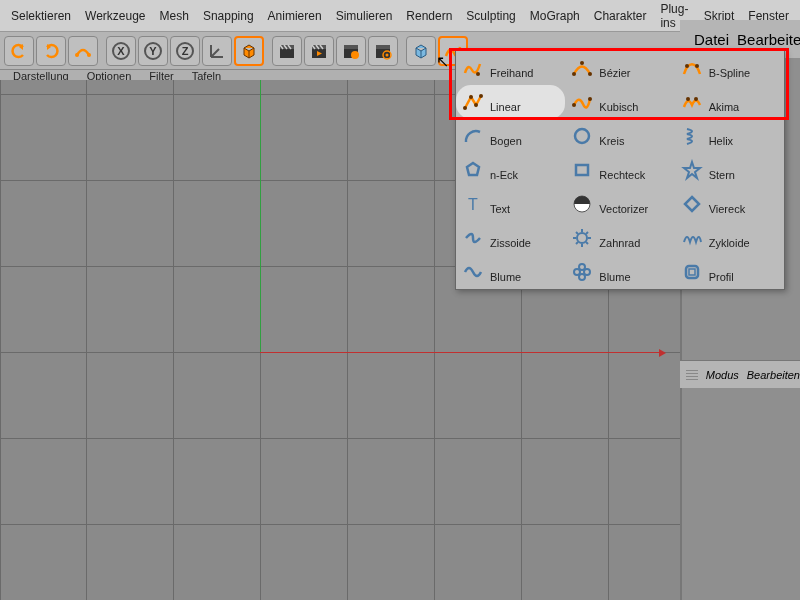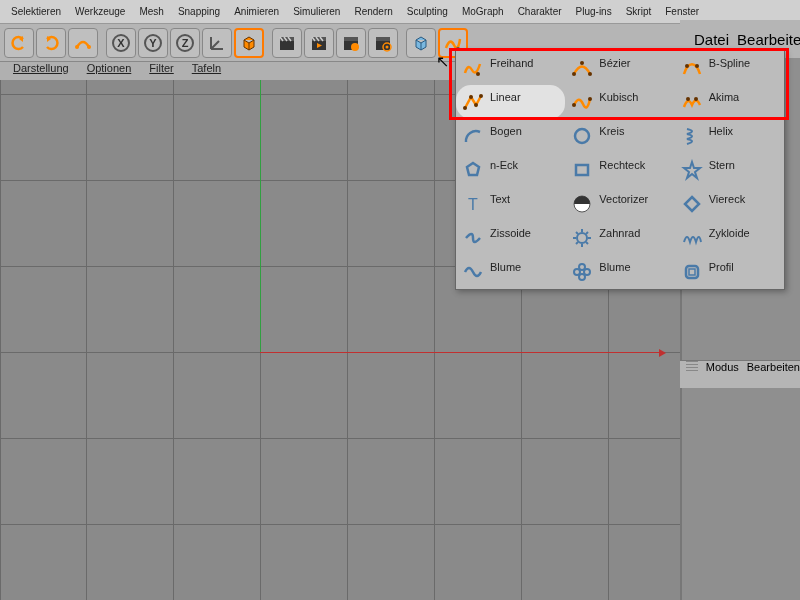--- a/index.html
+++ b/index.html
@@ -1,44 +1,44 @@
 <!DOCTYPE html>
 <html><head>
 <meta charset="utf-8">
 <style>
   * { box-sizing: border-box; margin: 0; padding: 0; font-family: Arial, sans-serif; }
   body { background: #8a8a8a; width: 800px; height: 600px; overflow: hidden; position: relative; }
   
-  .menubar { background: #d0d0d0; height: 24px; display: flex; align-items: center; padding: 0 4px; font-size: 10px; color: #222; border-bottom: 1px solid #999; }
+  .menubar { background: #d0d0d0; height: 32px; display: flex; align-items: center; padding: 0 4px; font-size: 12px; color: #222; border-bottom: 1px solid #999; }
   .menubar .item { padding: 0 7px; cursor: default; }
   
   .toolbar { background: #b5b5b5; height: 38px; display: flex; align-items: center; padding: 0 4px; border-bottom: 1px solid #888; gap: 2px; }
   .tool-btn { width: 30px; height: 30px; background: #bfbfbf; border: 1px solid #888; border-radius: 4px; display: flex; align-items: center; justify-content: center; }
   .tool-btn.accent { border: 2px solid #ff7a00; }
   .tool-group { display: flex; gap: 2px; margin-right: 6px; }
   
   .sub-toolbar { background: #b0b0b0; height: 22px; display: flex; padding: 0 4px; font-size: 11px; color: #222; border-bottom: 1px solid #888; text-decoration: underline; }
   .sub-toolbar .item { padding: 0 9px; }
   
   .right-top { position: absolute; right: 0; top: 20px; width: 120px; height: 38px; background: #b5b5b5; display: flex; align-items: center; font-size: 15px; gap: 8px; padding-left: 6px; }
   .right-top .ico { width: 14px; height: 10px; background: repeating-linear-gradient(#888, #888 1px, transparent 1px, transparent 3px); }
   
-  .right-bottom { position: absolute; right: 0; top: 360px; width: 120px; height: 28px; background: #b5b5b5; display: flex; font-size: 11px; gap: 8px; padding-left: 6px; border-top: 1px solid #777; }
+  .right-bottom { position: absolute; right: 0; top: 360px; width: 120px; height: 28px; background: #b5b5b5; display: flex; align-items: center; font-size: 11px; gap: 8px; padding-left: 6px; border-top: 1px solid #777; font-style: italic; }
   
   .viewport { position: absolute; left: 0; top: 80px; width: 680px; height: 520px; background: #8a8a8a; }
   .grid-line { position: absolute; background: #6a6a6a; }
   .axis-x { position: absolute; left: 260px; top: 272px; width: 400px; height: 1px; background: #c03030; }
   .axis-x::after { content: ""; position: absolute; right: -6px; top: -3px; border-left: 7px solid #c03030; border-top: 4px solid transparent; border-bottom: 4px solid transparent; }
   .axis-y { position: absolute; left: 260px; top: 0; width: 1px; height: 272px; background: #30a040; }
   
   .right-panel { position: absolute; right: 0; top: 58px; width: 120px; bottom: 0; background: #8f8f8f; border-left: 2px solid #777; }
   
   .popup { position: absolute; left: 455px; top: 50px; width: 330px; background: #bcbcbc; border: 1px solid #666; box-shadow: 2px 2px 6px rgba(0,0,0,0.3); z-index: 50; }
   .popup-grid { display: grid; grid-template-columns: repeat(3, 1fr); }
-  .popup-cell { display: flex; align-items: flex-start; padding: 6px 6px; gap: 6px; font-size: 11px; color: #222; cursor: default; }
+  .popup-cell { display: flex; align-items: flex-end; padding: 6px 6px; gap: 6px; font-size: 11px; color: #222; cursor: default; }
   .popup-cell.hover { background: #e2e2e2; border-radius: 15px; }
   .popup-cell .ic { width: 22px; height: 22px; display: flex; align-items: center; justify-content: center; flex-shrink: 0; }
   
   .red-box { position: absolute; left: 449px; top: 48px; width: 340px; height: 72px; border: 3px solid #ff0000; z-index: 60; pointer-events: none; }
   
   .cursor { position: absolute; left: 436px; top: 52px; z-index: 70; font-size: 16px; color: #000; pointer-events: none; }
   
   svg { display: block; }
 </style>
 </head>

